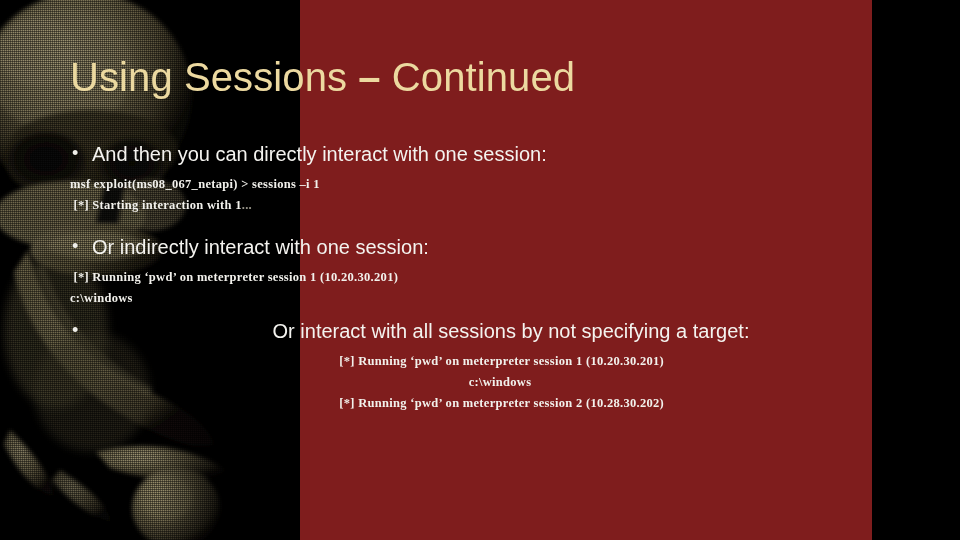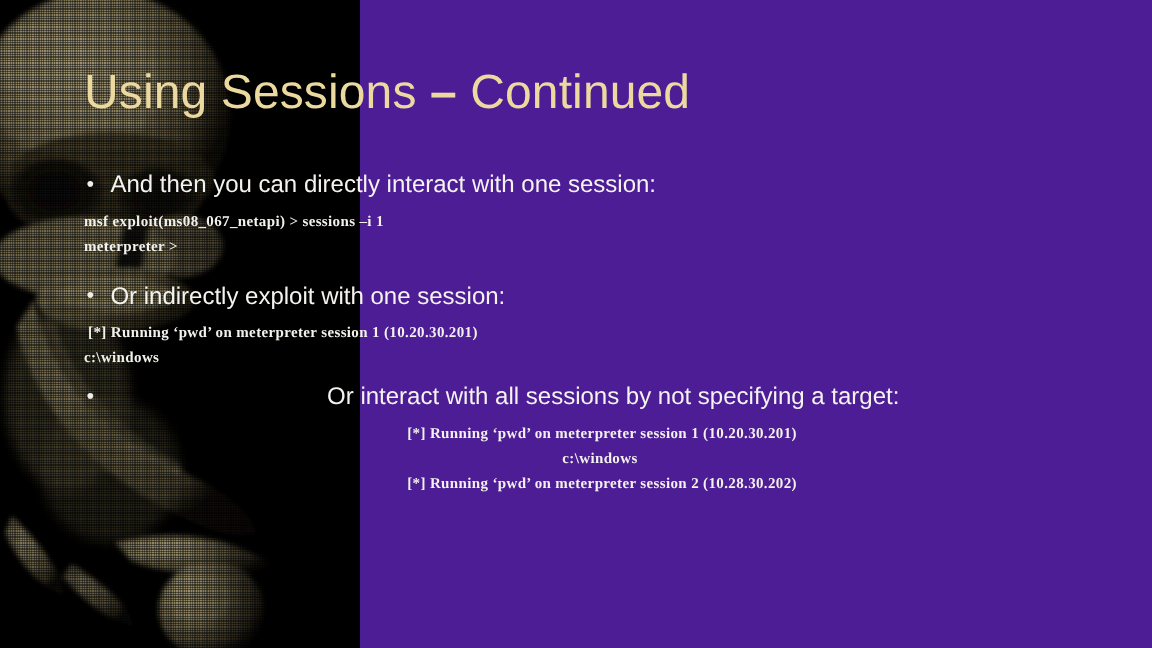--- a/index.html
+++ b/index.html
@@ -3,23 +3,23 @@
 <meta charset="utf-8">
 <title>Using Sessions - Continued</title>
 <style>
   html, body {
     margin: 0;
     padding: 0;
     background: #000000;
   }
   #slide {
     position: relative;
-    width: 960px;
-    height: 540px;
-    background: #4c1d95;
+    width: 872px;
+    height: 540px;
+    background: #7f1d1d;
     overflow: hidden;
     font-family: "Liberation Sans", sans-serif;
     -webkit-font-smoothing: antialiased;
   }
 
   
   #bg-art {
     position: absolute;
     left: 0; top: 0;
     width: 300px;
@@ -210,25 +210,25 @@
     <div id="bg-fade"></div>
   </div>
 
   <div id="content">
 
     <div id="title"><span>Using Sessions </span><span class="dash">–</span><span> Continued</span></div>
 
     <div class="block" id="block-1">
       <div class="bullet">And then you can directly interact with one session:</div>
       <div class="code">msf exploit(ms08_067_netapi) &gt; sessions –i 1</div>
-      <div class="code">meterpreter &gt;</div>
+      <div class="code"><span> [*] Starting interaction with 1</span><span class="dim">...</span></div>
     </div>
 
     <div class="block" id="block-2">
-      <div class="bullet">Or indirectly exploit with one session:</div>
+      <div class="bullet">Or indirectly interact with one session:</div>
       <div class="code"> [*] Running ‘pwd’ on meterpreter session 1 (10.20.30.201)</div>
       <div class="code">c:\windows</div>
     </div>
 
     <div class="block" id="block-3">
       <div class="bullet">Or interact with all sessions by not specifying a target:</div>
       <div class="code"> [*] Running ‘pwd’ on meterpreter session 1 (10.20.30.201)</div>
       <div class="code">c:\windows</div>
       <div class="code"> [*] Running ‘pwd’ on meterpreter session 2 (10.28.30.202)</div>
     </div>

